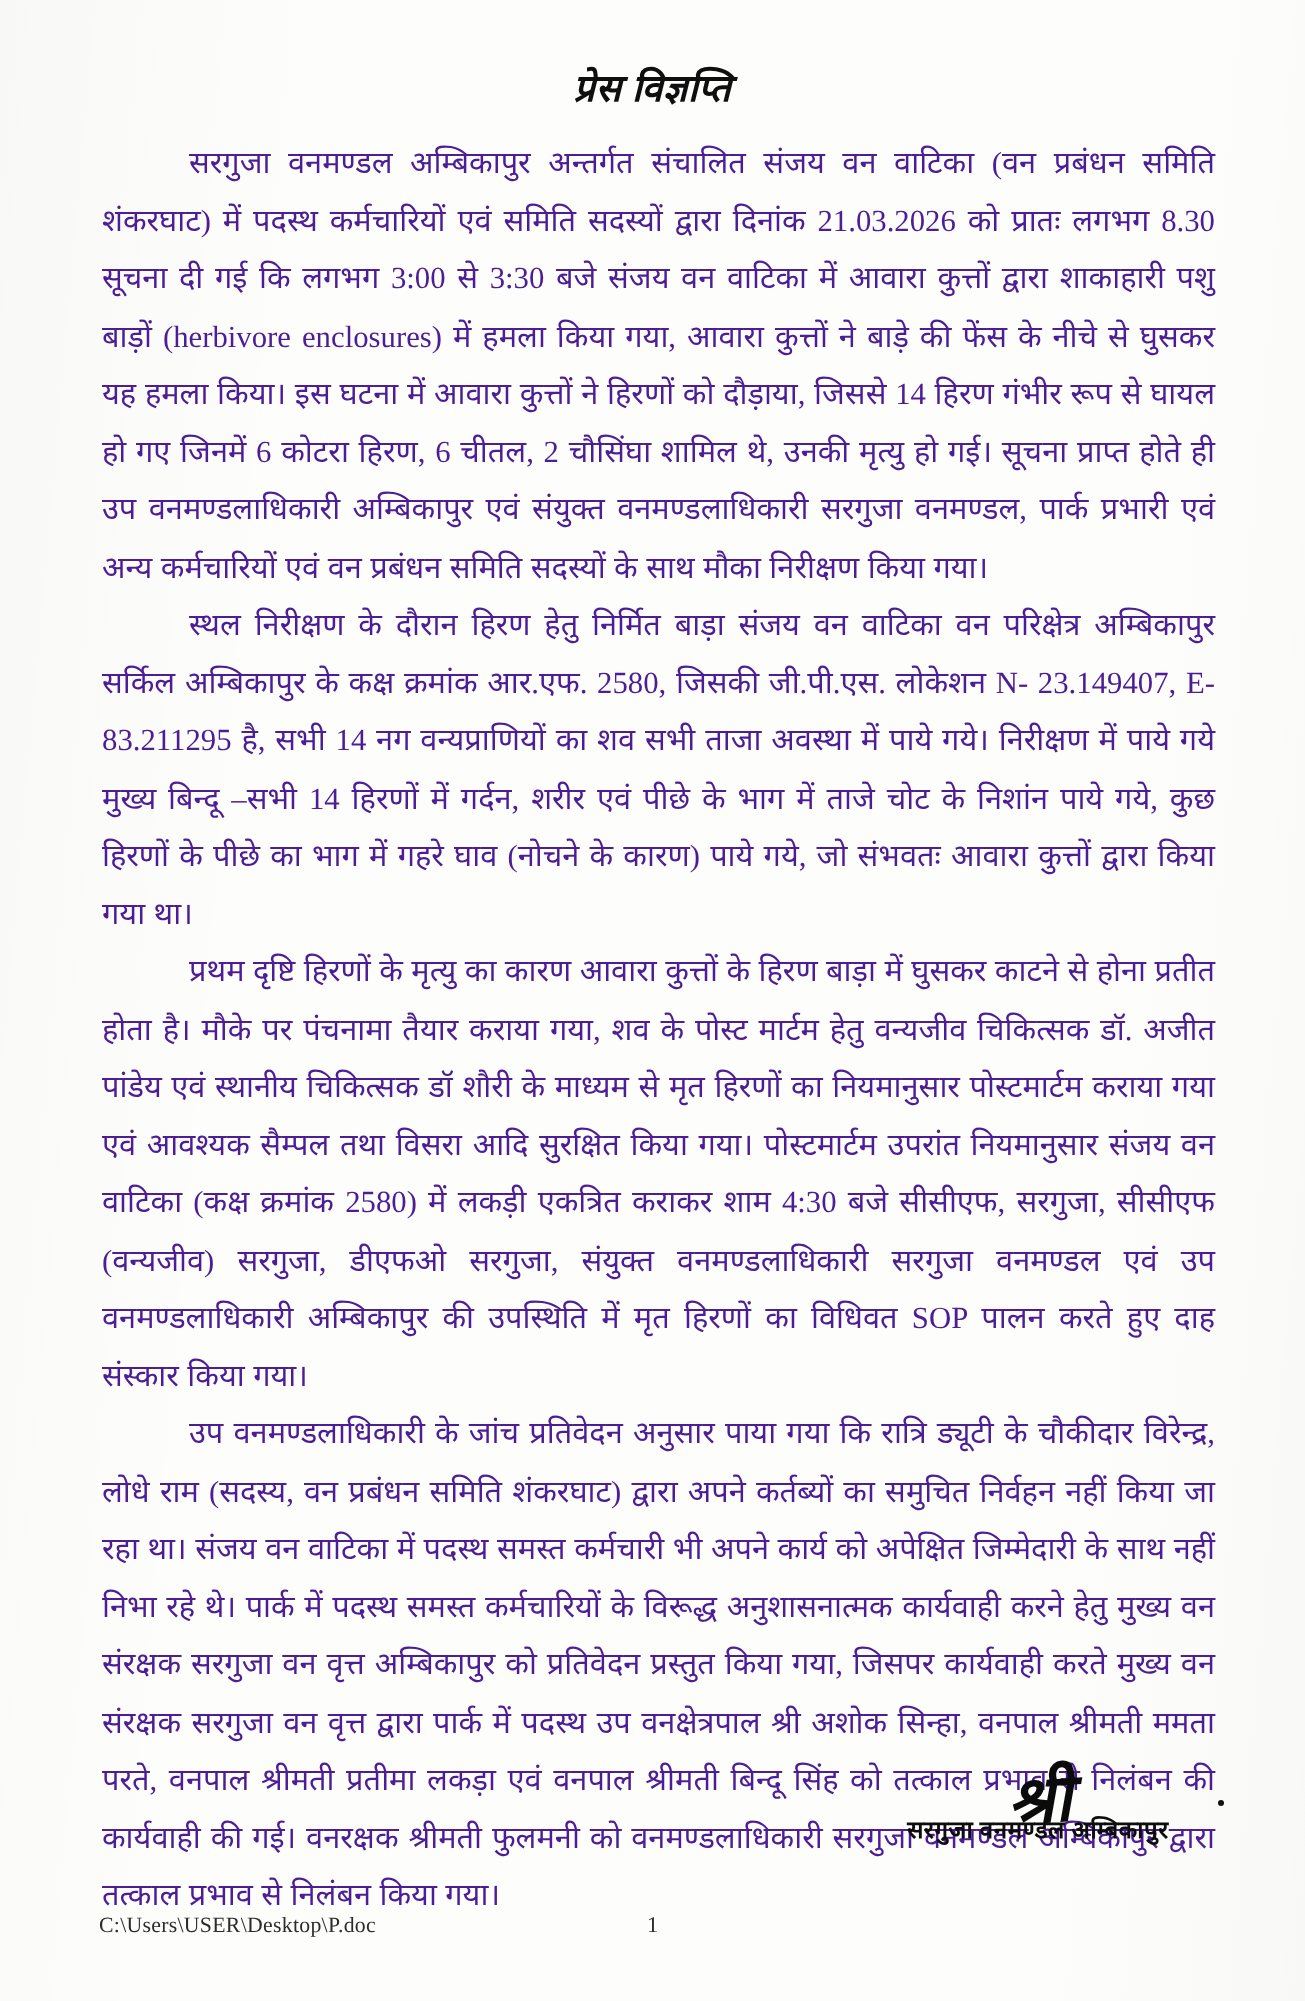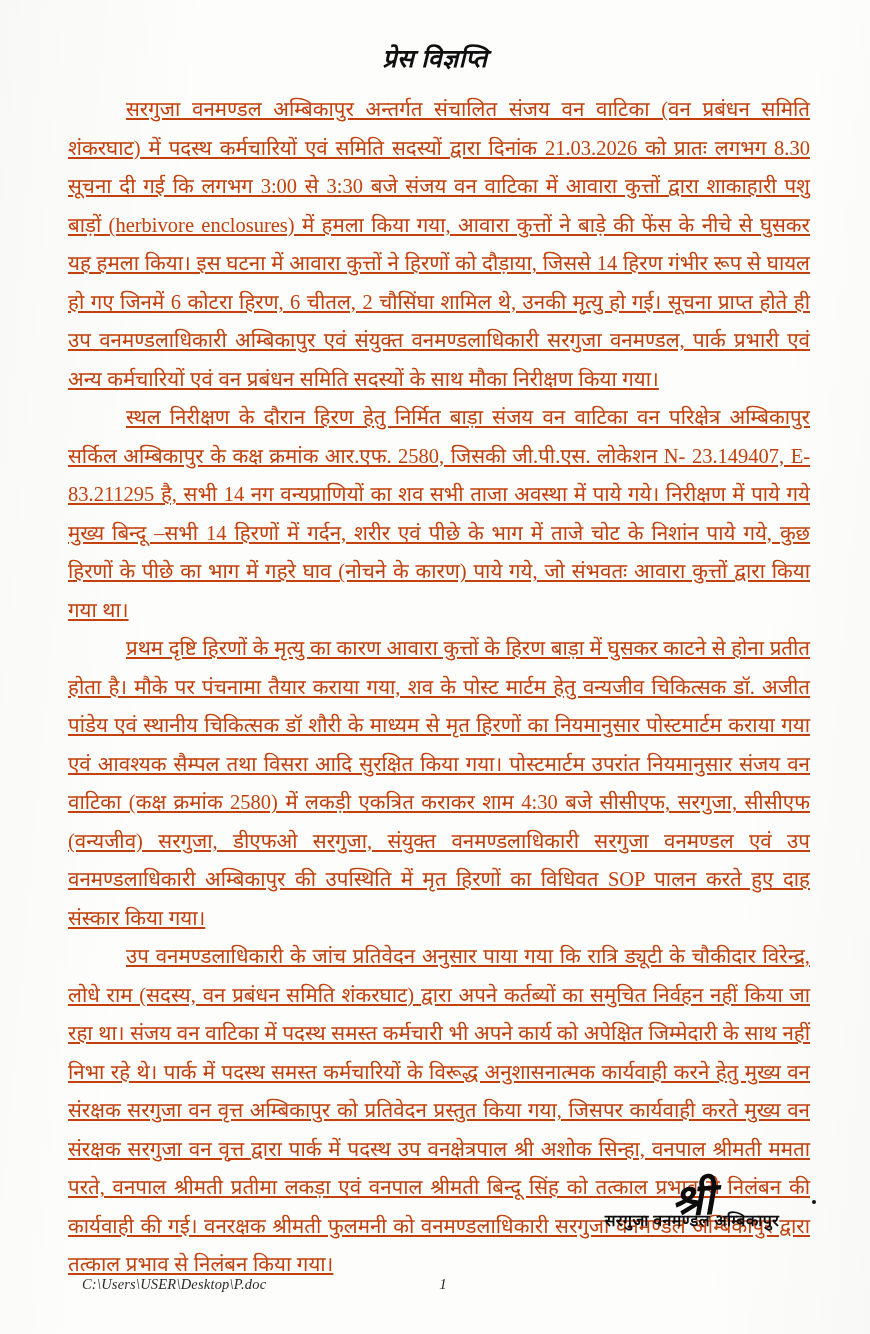--- a/index.html
+++ b/index.html
@@ -54,23 +54,22 @@
     width: 742px;
   }
 
   p.para {
     margin: 0 0 0 0;
     text-align: justify;
     text-justify: inter-word;
     text-indent: 58px;
     font-size: 20.5px;
     line-height: 38.5px;
-    color: #c2410c;
+    color: #4c1d95;
     word-spacing: 0.5px;
-    text-decoration: underline;
   }
 
   p.para + p.para {
     margin-top: 0;
   }
 
   .latin {
     font-family: "Liberation Serif", "DejaVu Serif", serif;
   }
 
@@ -123,25 +122,24 @@
     left: 38px;
     top: 8px;
     font-size: 11px;
     font-weight: 400;
     color: #b9b9b9;
     letter-spacing: 0;
   }
 
   .footer {
     position: absolute;
-    left: 16px;
+    left: 0;
     right: 0;
     top: 1276px;
     height: 30px;
-    font-style: italic;
   }
   .footer-path {
     position: absolute;
     left: 66px;
     top: 0;
     font-size: 14.5px;
     color: #2b2b2b;
     letter-spacing: 0.2px;
   }
   .footer-page {

